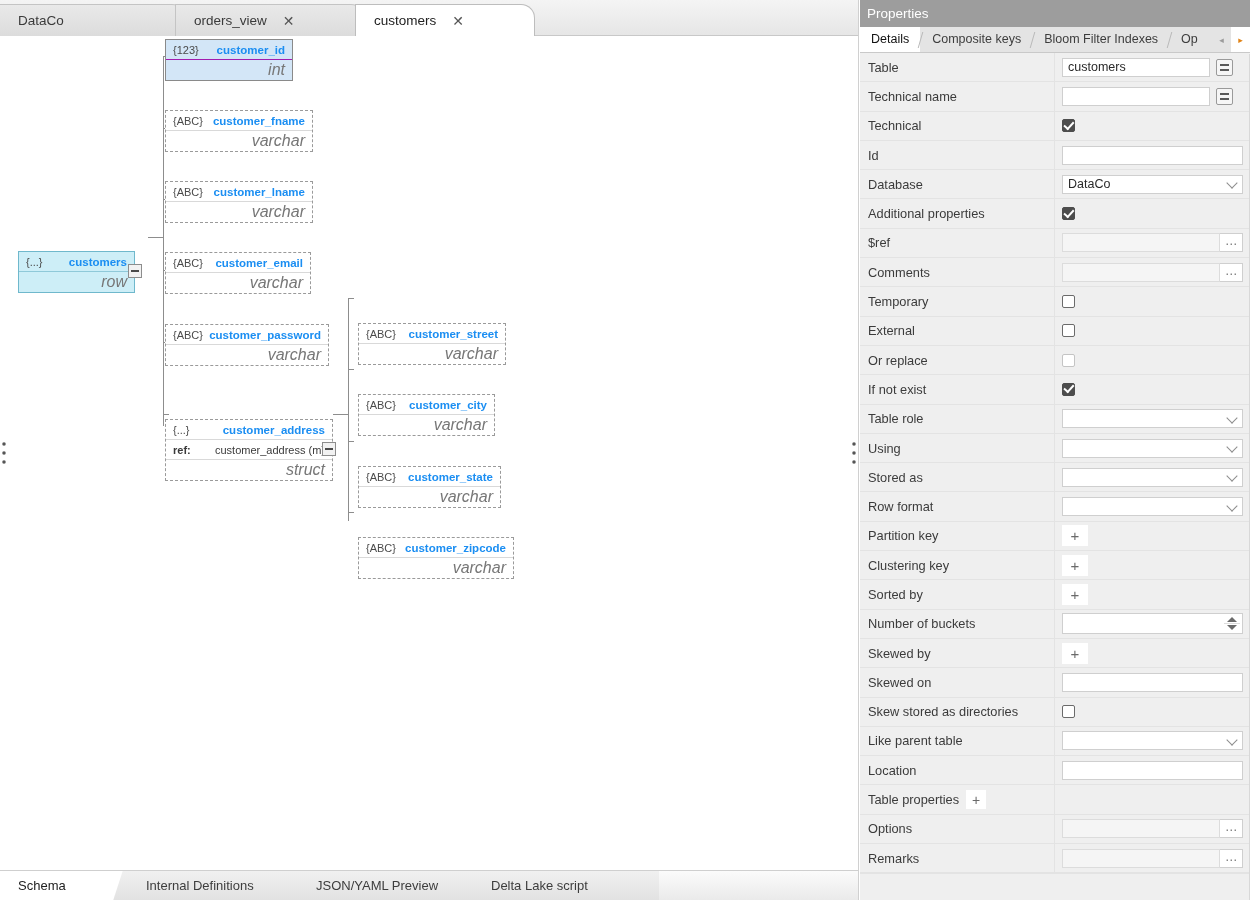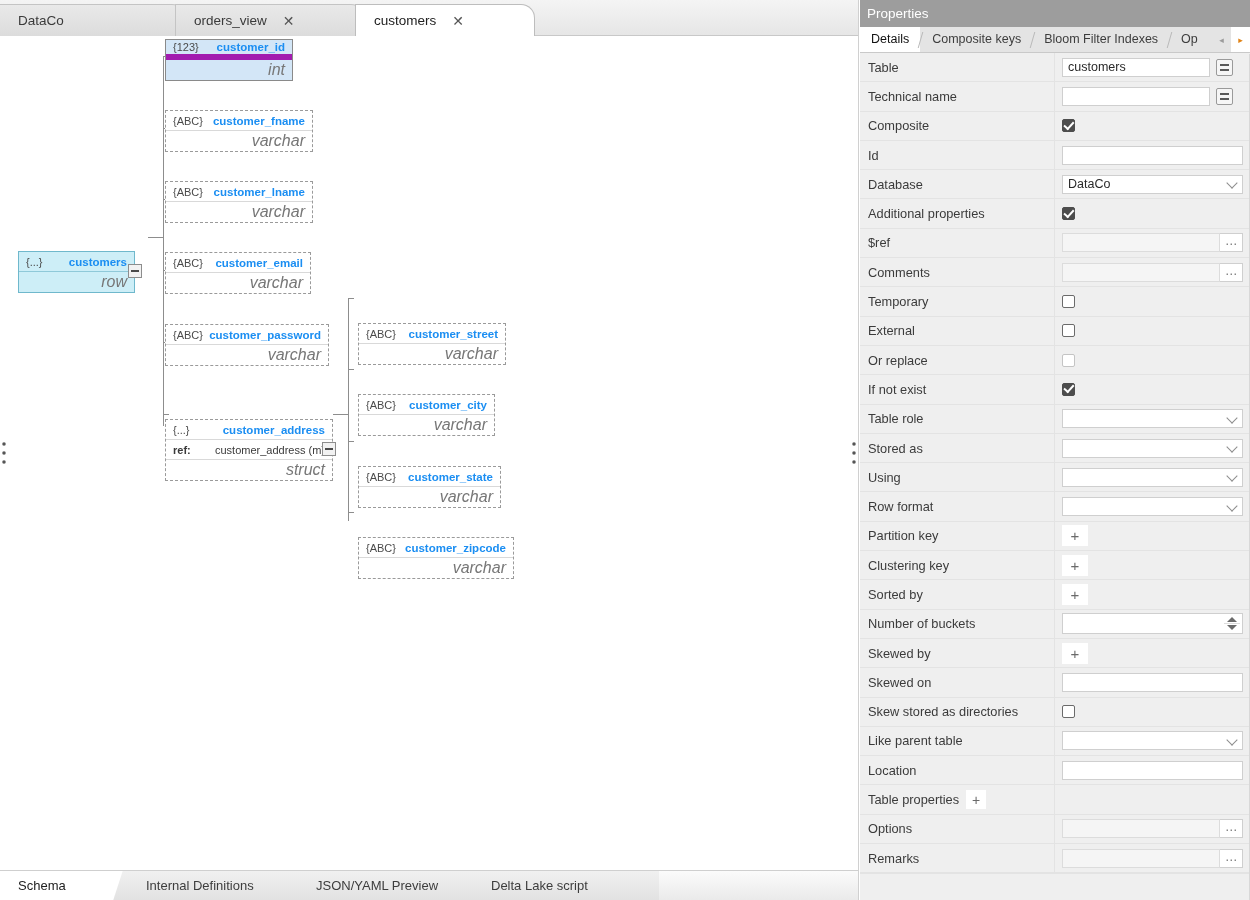--- a/index.html
+++ b/index.html
@@ -78,21 +78,21 @@
   .node .nref-key { color: #3a3a3a; font-weight: bold; font-size: 11px; }
   .node .nref-val { margin-left: auto; color: #3a3a3a; font-size: 11px; }
 
   .node.sel-root {
     background: #cdeef7; border: 1px solid #6fb8cc;
   }
   .node.sel-root .nrow.top { border-bottom: 1px solid #8fc9d9; }
   .node.sel-child {
     background: #d3e6f7; border: 1px solid #8a8a8a;
   }
-  .node.sel-child .nrow.top { border-bottom: 6px solid #a21caf; align-items: center; }
+  .node.sel-child .nrow.top { border-bottom: 1px solid #a21caf; align-items: center; }
 
   .toggle {
     position: absolute; width: 14px; height: 14px;
     background: #f2f2f2; border: 1px solid #8d8d8d;
     display: flex; align-items: center; justify-content: center;
     z-index: 6;
   }
   .toggle i { display: block; width: 8px; height: 2px; background: #4a4a4a; }
 
   
@@ -511,21 +511,21 @@
         <div class="pval">
           <input class="tf w-short" value="" style="">
           <div class="eqbtn">
               <i></i>
               <i></i>
             </div>
         </div>
       </div>
 
       <div class="prow">
-        <div class="plabel">Composite</div>
+        <div class="plabel">Technical</div>
         <div class="pval">
           <div class="cbx checked"></div>
         </div>
       </div>
 
       <div class="prow">
         <div class="plabel">Id</div>
         <div class="pval">
           <input class="tf" value="" style="">
         </div>
@@ -596,31 +596,31 @@
         <div class="plabel">Table role</div>
         <div class="pval">
           <div class="sel">
             <span></span>
             <span class="chev"></span>
           </div>
         </div>
       </div>
 
       <div class="prow">
-        <div class="plabel">Stored as</div>
+        <div class="plabel">Using</div>
         <div class="pval">
           <div class="sel">
             <span></span>
             <span class="chev"></span>
           </div>
         </div>
       </div>
 
       <div class="prow">
-        <div class="plabel">Using</div>
+        <div class="plabel">Stored as</div>
         <div class="pval">
           <div class="sel">
             <span></span>
             <span class="chev"></span>
           </div>
         </div>
       </div>
 
       <div class="prow">
         <div class="plabel">Row format</div>

